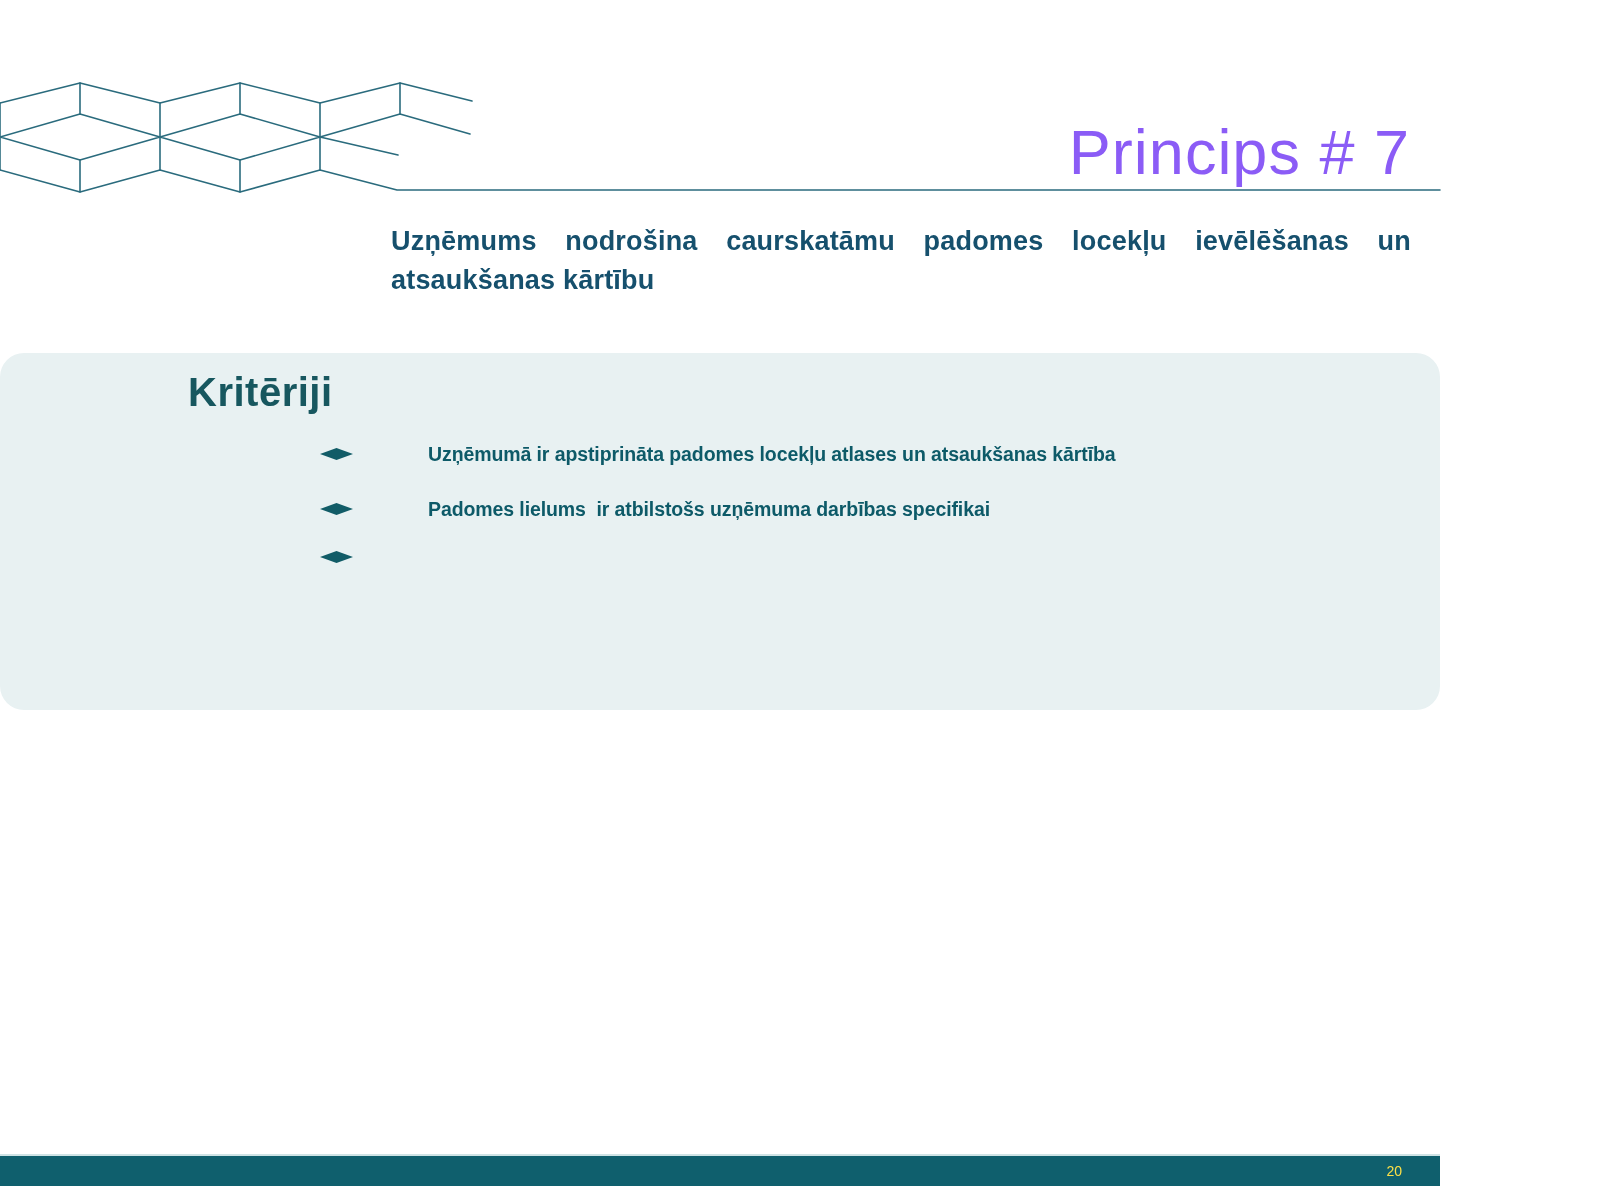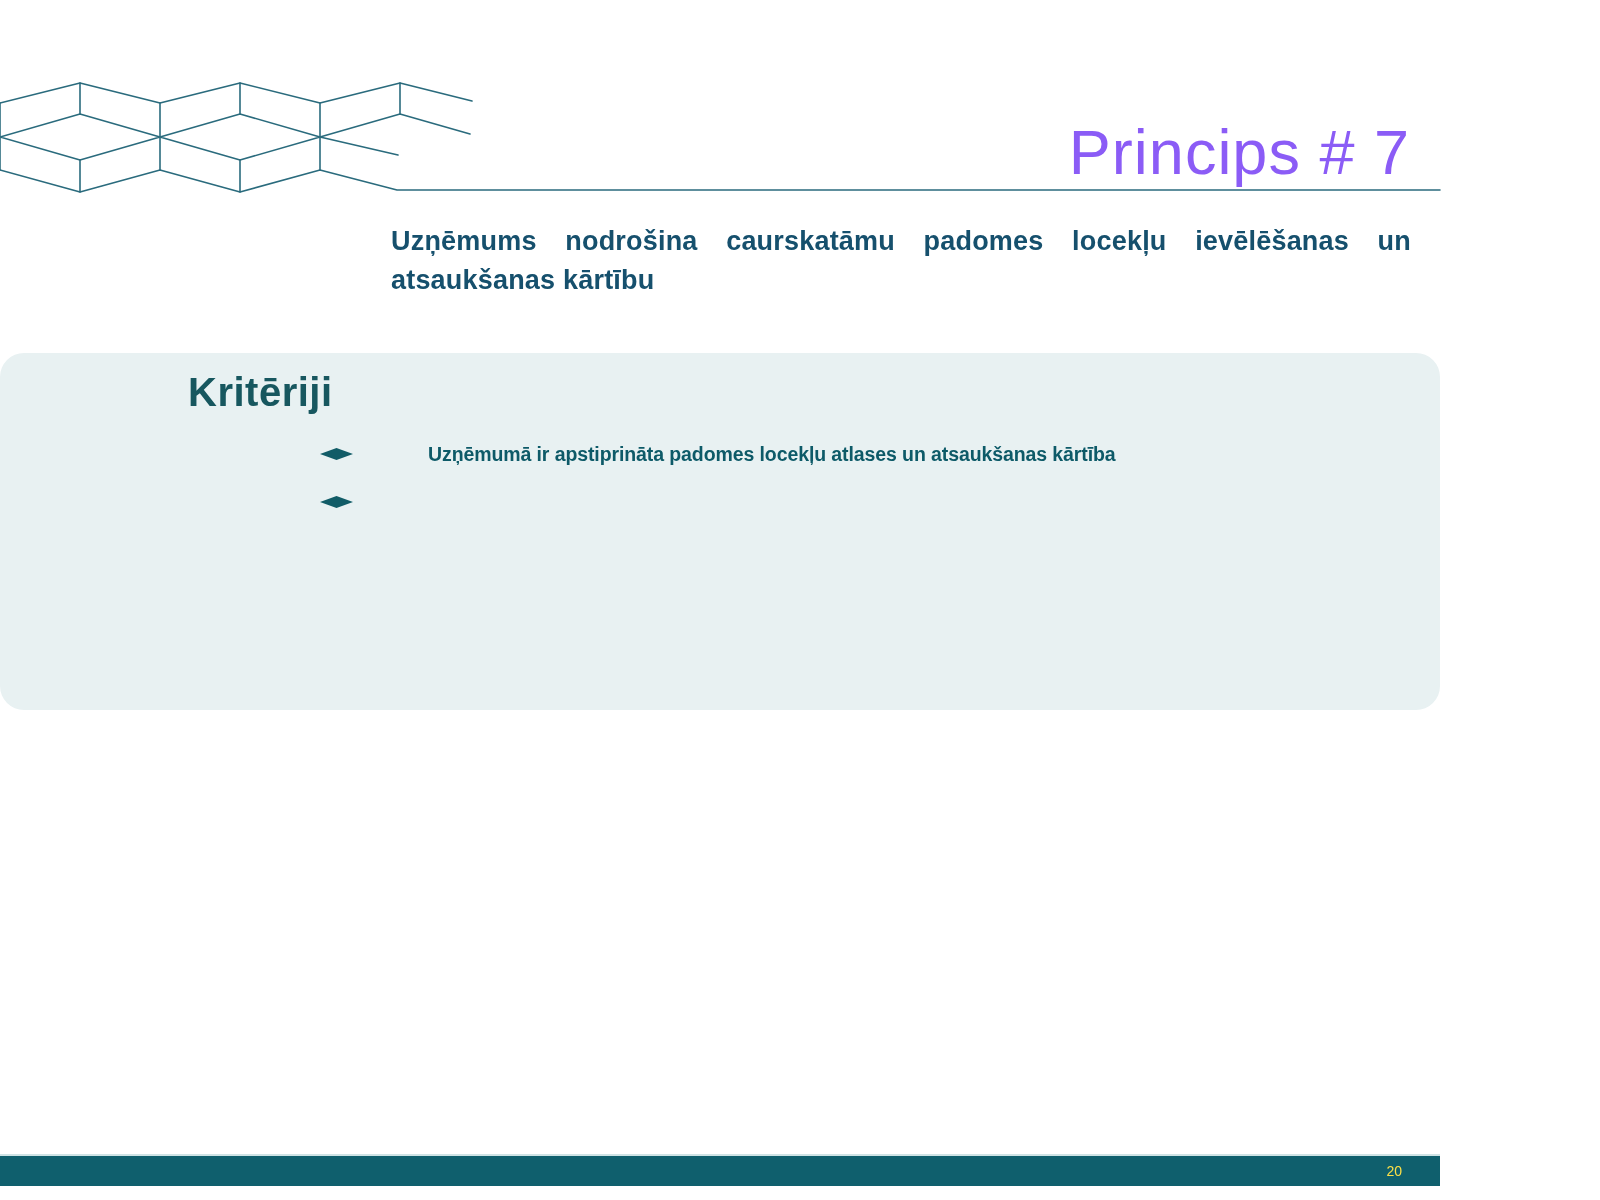--- a/index.html
+++ b/index.html
@@ -115,20 +115,24 @@
 
   <section class="criteria-panel">
     <h2 class="criteria-heading">Kritēriji</h2>
     <ul class="criteria-list">
       <li class="criteria-item">
         <span class="diamond-icon"></span>
         <span class="criteria-text">Uzņēmumā ir apstiprināta padomes locekļu atlases un atsaukšanas kārtība</span>
       </li>
       <li class="criteria-item">
         <span class="diamond-icon"></span>
+        <span class="criteria-text">Padomes lielums  ir atbilstošs uzņēmuma darbības specifikai</span>
+      </li>
+      <li class="criteria-item">
+        <span class="diamond-icon"></span>
       </li>
     </ul>
   </section>
 
   <footer class="footer-bar">
     <span class="page-number">20</span>
   </footer>
 
 </div>
 

